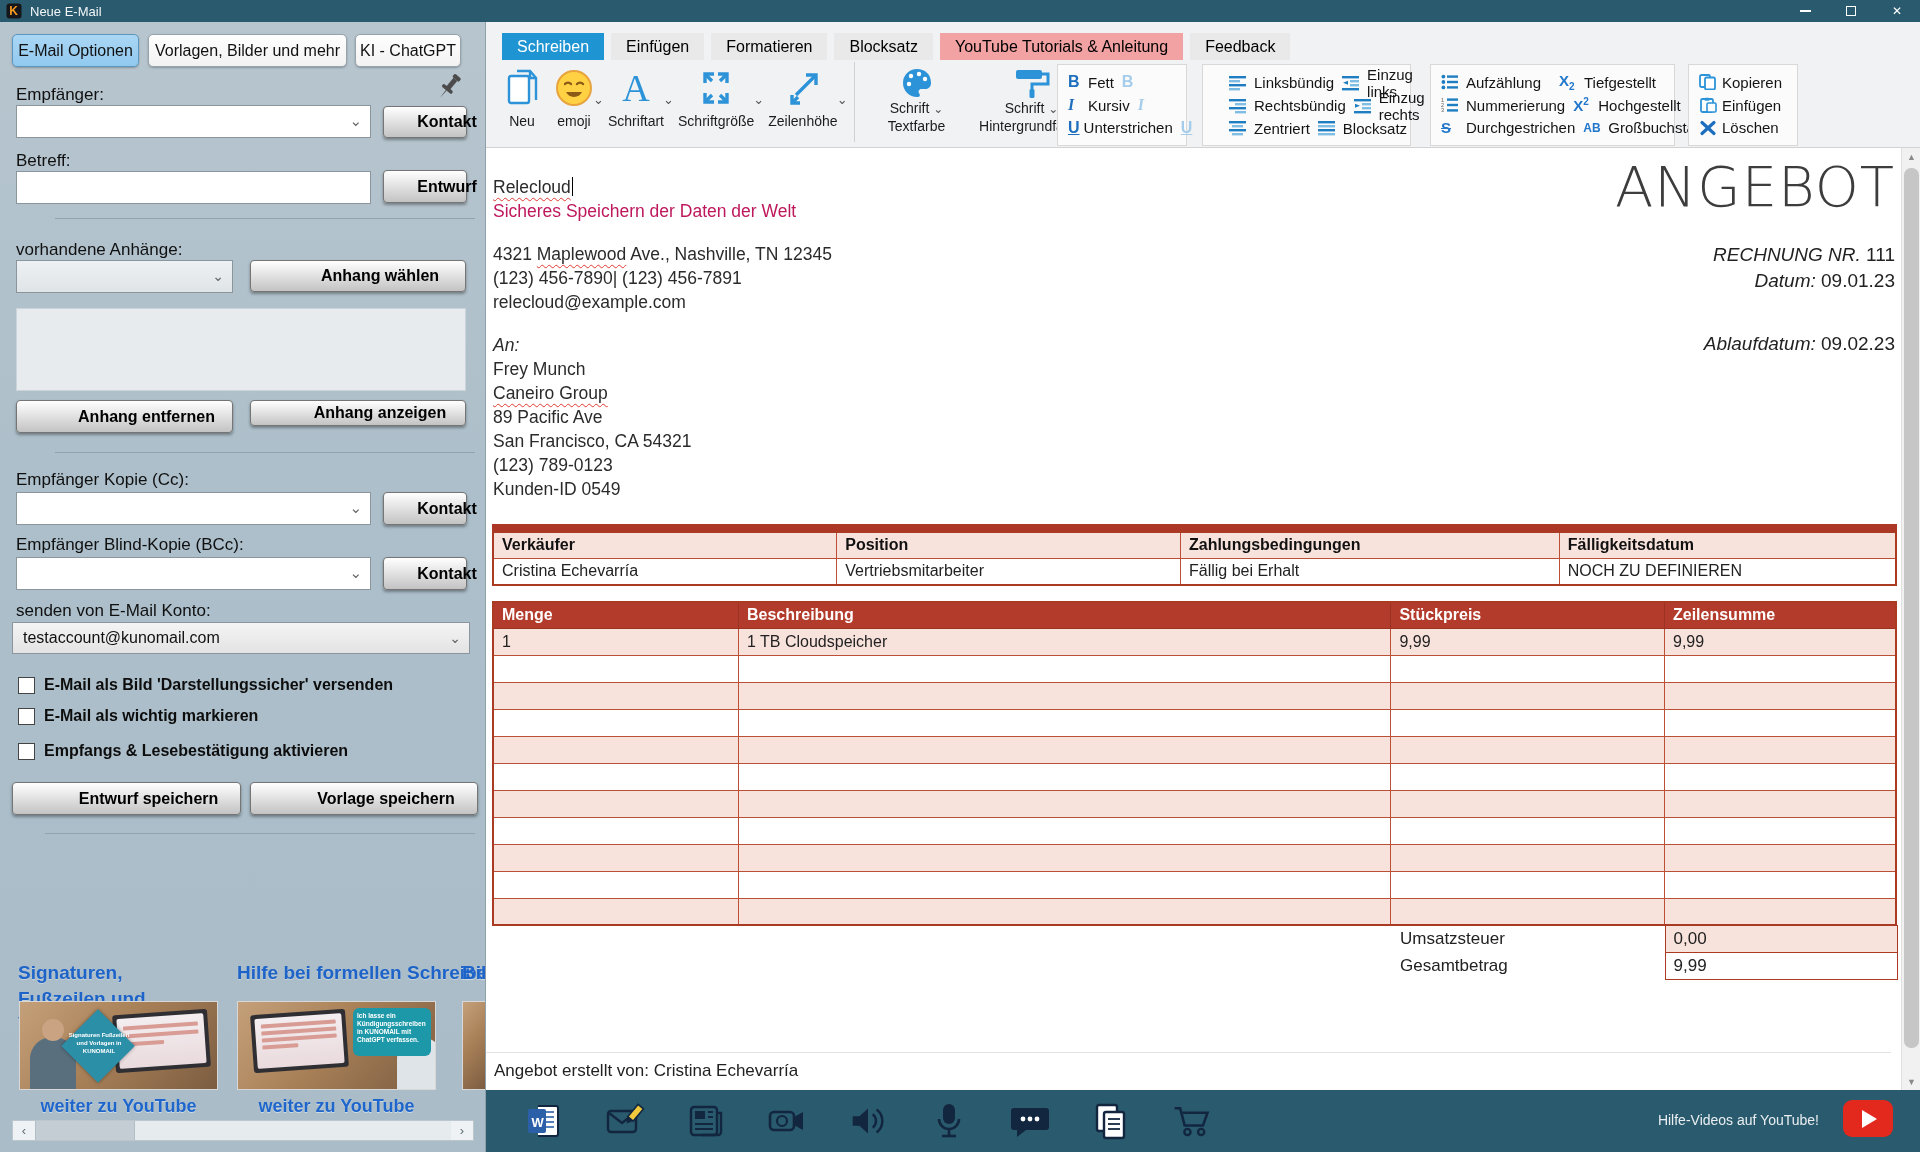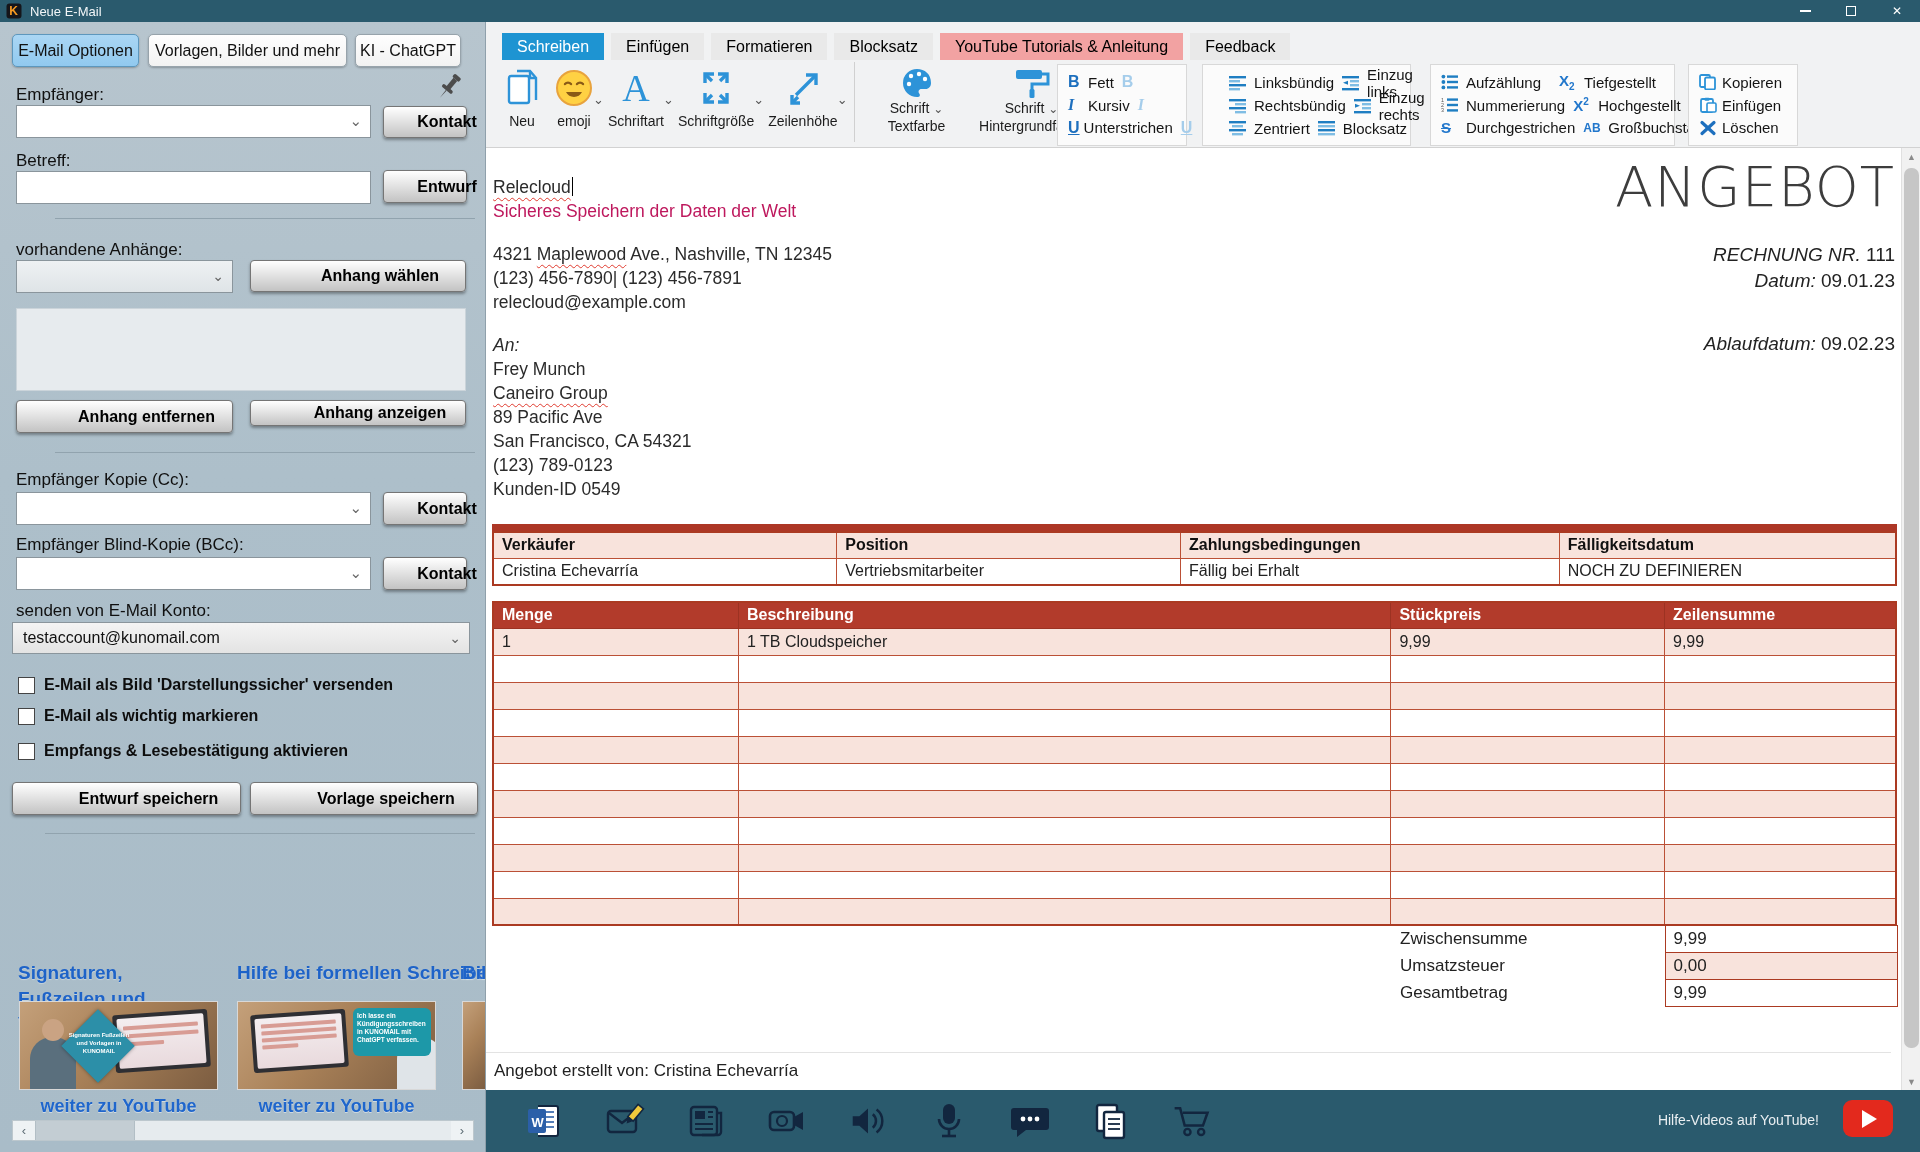--- a/index.html
+++ b/index.html
@@ -653,24 +653,20 @@
           <td></td>
           <td></td>
           <td></td>
           <td></td>
         </tr>
       </tbody>
   </table>
 
   <table class="totals">
     <tbody>
-        <tr>
-          <td class="tl">Zwischensumme</td>
-          <td class="tv">9,99</td>
-        </tr>
     <tr class="hl">
           <td class="tl">Umsatzsteuer</td>
           <td class="tv">0,00</td>
         </tr>
     <tr>
           <td class="tl">Gesamtbetrag</td>
           <td class="tv">9,99</td>
         </tr>
   </tbody>
     </table>

